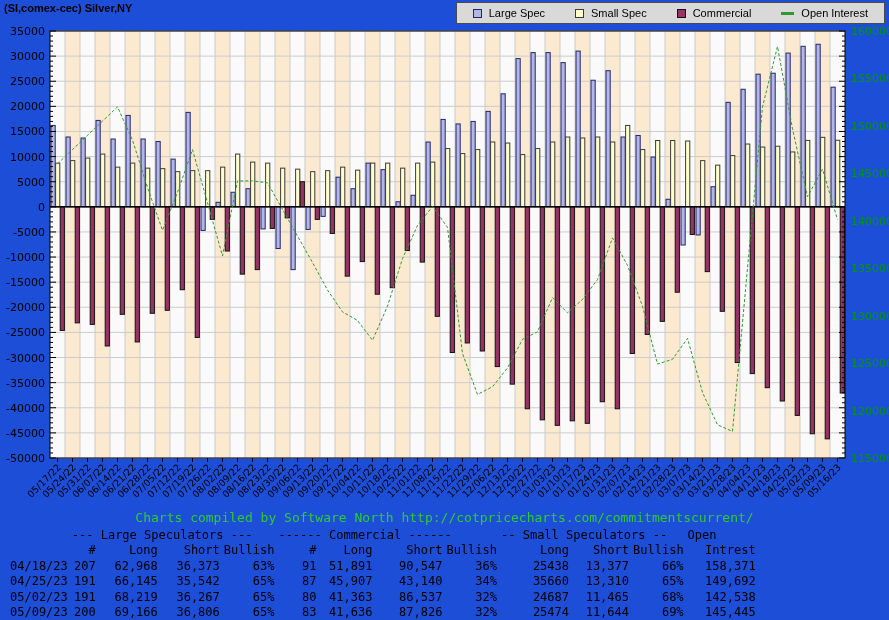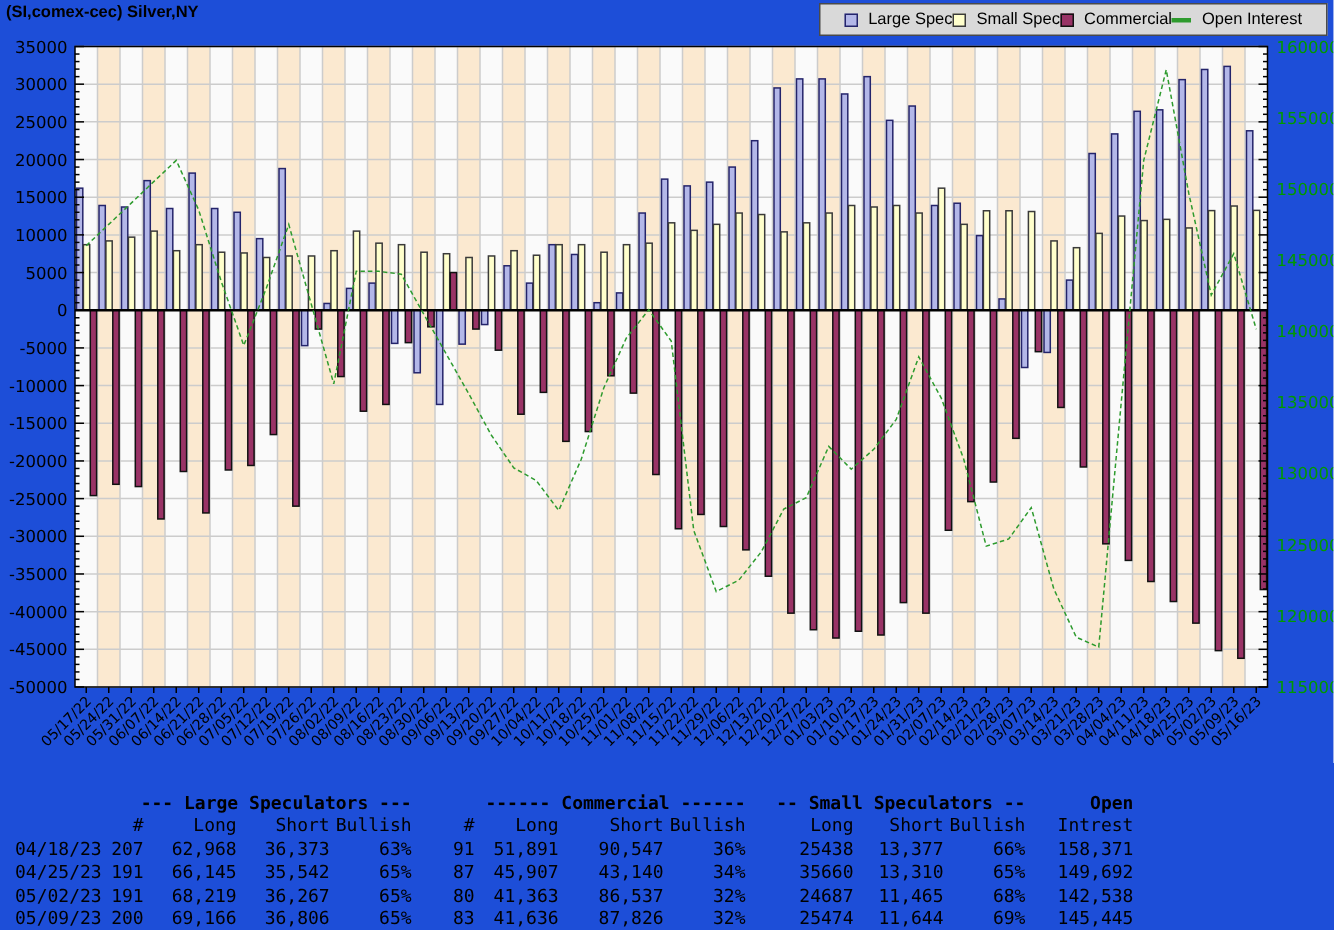--- a/index.html
+++ b/index.html
@@ -2,36 +2,36 @@
 <html><head>
 <meta charset="utf-8">
 <style>
   * { margin:0; padding:0; box-sizing:border-box; }
   html,body { width:889px; height:620px; background:#ffffff; font-family:"Liberation Sans",sans-serif; overflow:hidden; }
   #stage { position:relative; width:889px; height:620px; background:#1d4ed8; }
 
   .title { position:absolute; left:4px; top:2px; font-size:11px; line-height:13px; font-weight:bold; color:#000; }
 
   .legend { position:absolute; right:4px; top:2px; height:22px; display:flex; align-items:center;
-            background:#d9d9d9; border:1px solid #4a4a4a; padding:0 16px; font-size:11px; color:#000; }
+            background:#d9d9d9; border:1px solid #4a4a4a; padding:0 16px; gap:30px; font-size:11px; color:#000; }
   .legend-item { display:flex; align-items:center; gap:7px; white-space:nowrap; }
   .swatch { display:inline-block; width:9px; height:9px; border:1px solid #333; }
   .swatch.line-swatch { width:13px; height:3px; border:none; }
 
   svg text { font-family:"DejaVu Sans",sans-serif; }
 
   .footer { position:absolute; top:510px; left:0; width:889px; text-align:center;
             font-family:"DejaVu Sans Mono",monospace; font-size:13px; color:#2fcc2f; }
   .footer a { color:#2fcc2f; text-decoration:none; }
 
   table.cot { position:absolute; top:527px; left:8px; border-collapse:collapse; table-layout:fixed;
               font-family:"DejaVu Sans Mono",monospace; font-size:12px; color:#000; white-space:nowrap; }
   table.cot td { padding:0 2px; height:15.5px; text-align:right; overflow:hidden; }
   table.cot td.l { text-align:left; }
-  table.cot td.c { text-align:right;font-weight:bold; }
+  table.cot td.c { text-align:left; }
 </style>
 </head>
 <body>
 <div id="stage">
 
   <div class="title">
     <div>(SI,comex-cec) Silver,NY</div>
   </div>
 
   <div class="legend">
@@ -664,20 +664,25 @@
         <text x="751.5" y="468" text-anchor="end" font-size="9.5px" fill="#000" transform="rotate(-45 751.5 468)">04/04/23</text>
         <text x="766.5" y="468" text-anchor="end" font-size="9.5px" fill="#000" transform="rotate(-45 766.5 468)">04/11/23</text>
         <text x="781.5" y="468" text-anchor="end" font-size="9.5px" fill="#000" transform="rotate(-45 781.5 468)">04/18/23</text>
         <text x="796.5" y="468" text-anchor="end" font-size="9.5px" fill="#000" transform="rotate(-45 796.5 468)">04/25/23</text>
         <text x="811.5" y="468" text-anchor="end" font-size="9.5px" fill="#000" transform="rotate(-45 811.5 468)">05/02/23</text>
         <text x="826.5" y="468" text-anchor="end" font-size="9.5px" fill="#000" transform="rotate(-45 826.5 468)">05/09/23</text>
         <text x="841.5" y="468" text-anchor="end" font-size="9.5px" fill="#000" transform="rotate(-45 841.5 468)">05/16/23</text>
       </g>
     </svg>
 
+  <div class="footer">
+    <span>Charts compiled by Software North</span>
+    <span> </span>
+    <a href="#">http://cotpricecharts.com/commitmentscurrent/</a>
+  </div>
 
   <table class="cot">
       <tbody id="cot-body">
         <tr>
           <td colspan="1" class=""></td>
           <td colspan="4" class="c">--- Large Speculators ---</td>
           <td colspan="4" class="c">------ Commercial ------</td>
           <td colspan="3" class="c">-- Small Speculators --</td>
           <td colspan="1" class="c">Open</td>
         </tr>

